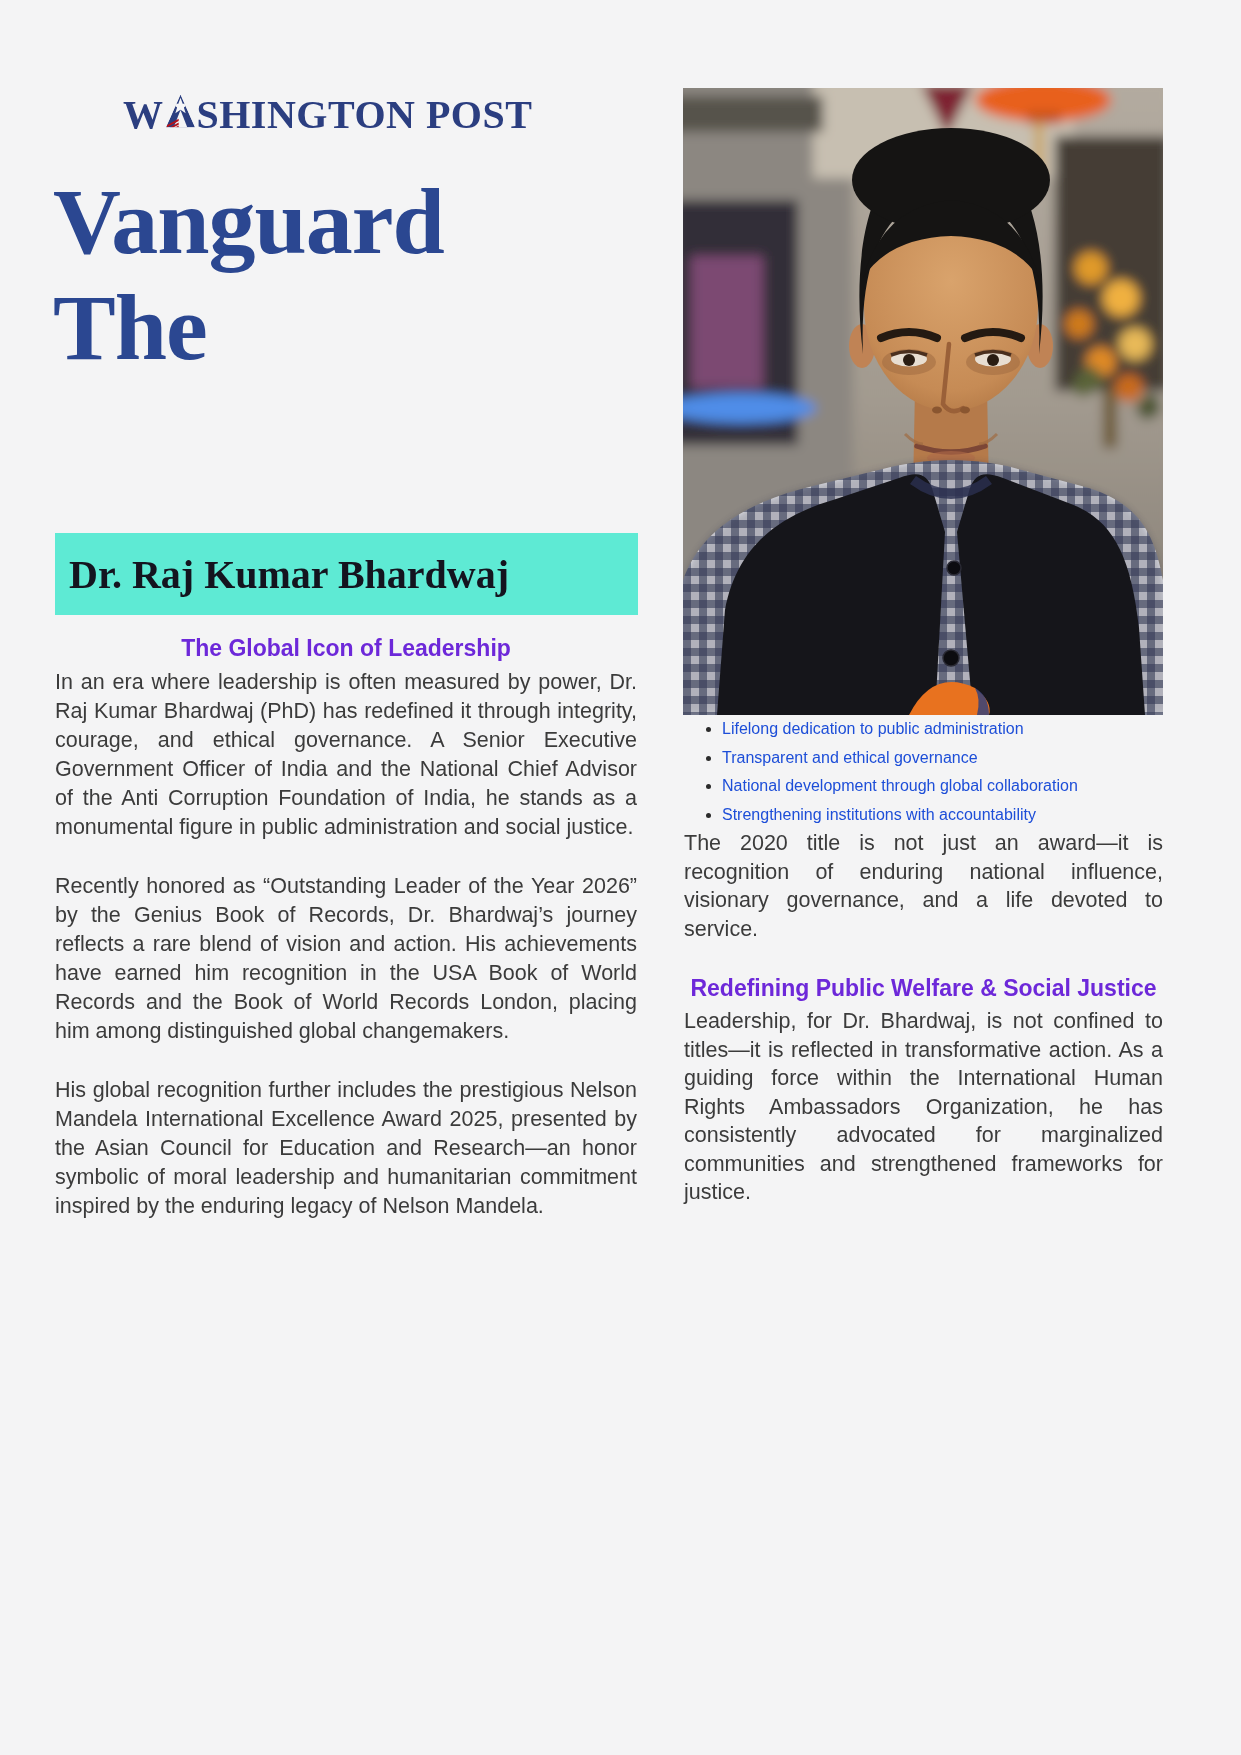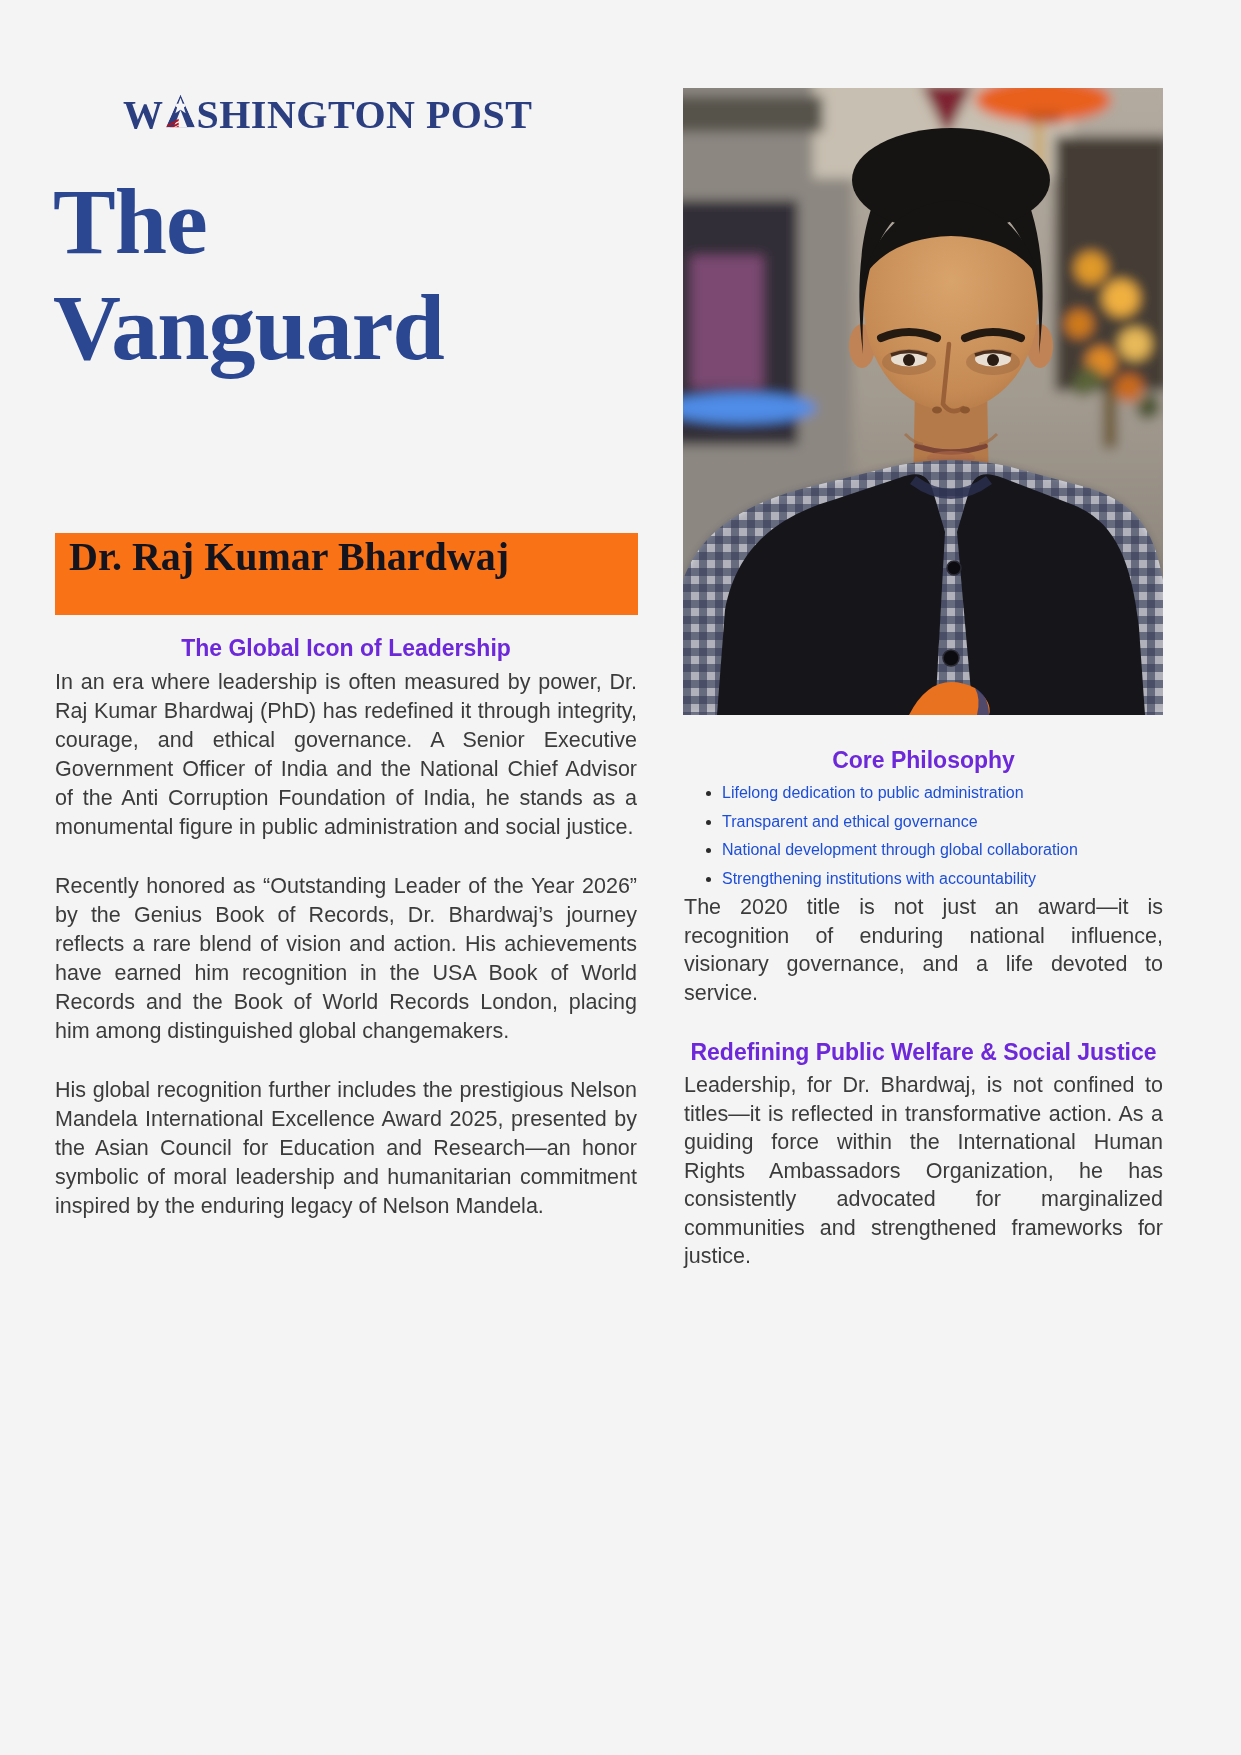--- a/index.html
+++ b/index.html
@@ -23,21 +23,21 @@
   
   .headline{
     position:absolute;left:53px;top:168px;width:620px;
     font-family:"Liberation Serif",serif;
     font-weight:700;font-size:94px;line-height:106px;
     color:#2b4791;letter-spacing:-1px;
   }
   
   .subtitle-box{
     position:absolute;left:55px;top:533px;width:583px;height:82px;
-    background:#f97316;display:flex;align-items:flex-start;
+    background:#5eead4;display:flex;align-items:center;
   }
   .subtitle-box .subtitle-text{
     font-family:"Liberation Serif",serif;
     font-weight:700;font-size:40px;color:#14141f;
     padding-left:14px;letter-spacing:0;
   }
   
   .left-col{
     position:absolute;left:55px;top:633px;width:582px;
   }
@@ -89,22 +89,22 @@
           <polygon points="5,36 15,30.5 15,33 9,36"></polygon>
           <polygon points="11,36 15,34 15,36"></polygon>
         </g>
         <polygon points="17,3.5 19.4,10 26,10 20.7,14.1 22.7,20.6 17,16.6 11.3,20.6 13.3,14.1 8,10 14.6,10" fill="#f6f6f7"></polygon>
       </g>
     </svg></span>
       <span>SHINGTON POST</span>
   </div>
 
   <div class="headline">
+    <div>Vanguard</div>
     <div>The</div>
-    <div>Vanguard</div>
   </div>
 
   <div class="subtitle-box">
     <span class="subtitle-text">Dr. Raj Kumar Bhardwaj</span>
   </div>
 
   <div class="left-col">
     <h2 class="sec-heading">The Global Icon of Leadership</h2>
     <p class="body-p">In an era where leadership is often measured by power, Dr. Raj Kumar Bhardwaj (PhD) has redefined it through integrity, courage, and ethical governance. A Senior Executive Government Officer of India and the National Chief Advisor of the Anti Corruption Foundation of India, he stands as a monumental figure in public administration and social justice.</p>
     <p class="body-p">Recently honored as “Outstanding Leader of the Year 2026” by the Genius Book of Records, Dr. Bhardwaj’s journey reflects a rare blend of vision and action. His achievements have earned him recognition in the USA Book of World Records and the Book of World Records London, placing him among distinguished global changemakers.</p>
@@ -220,21 +220,20 @@
 
           <circle cx="271" cy="480" r="7" fill="#0c0c10" stroke="#2a2a34" stroke-width="1.5"></circle>
           <circle cx="268" cy="570" r="8" fill="#0c0c10" stroke="#2a2a34" stroke-width="1.5"></circle>
 
           <path d="M226,627 Q250,580 292,600 Q310,614 306,627 Z" fill="#e8721f"></path>
           <path d="M292,600 q14,8 14,27 l-12,0 q4,-16 -2,-27" fill="#2b3e80" opacity="0.8"></path>
         </g>
       </svg>
     </div>
 
-    <h2 class="sec-heading heading-core">Core Philosophy</h2>
     <ul class="bullet-list">
       <li>Lifelong dedication to public administration</li>
       <li>Transparent and ethical governance</li>
       <li>National development through global collaboration</li>
       <li>Strengthening institutions with accountability</li>
     </ul>
     <p class="body-p">The 2020 title is not just an award—it is recognition of enduring national influence, visionary governance, and a life devoted to service.</p>
 
     <h2 class="sec-heading heading-welfare">Redefining Public Welfare &amp; Social Justice</h2>
     <p class="body-p">Leadership, for Dr. Bhardwaj, is not confined to titles—it is reflected in transformative action. As a guiding force within the International Human Rights Ambassadors Organization, he has consistently advocated for marginalized communities and strengthened frameworks for justice.</p>

